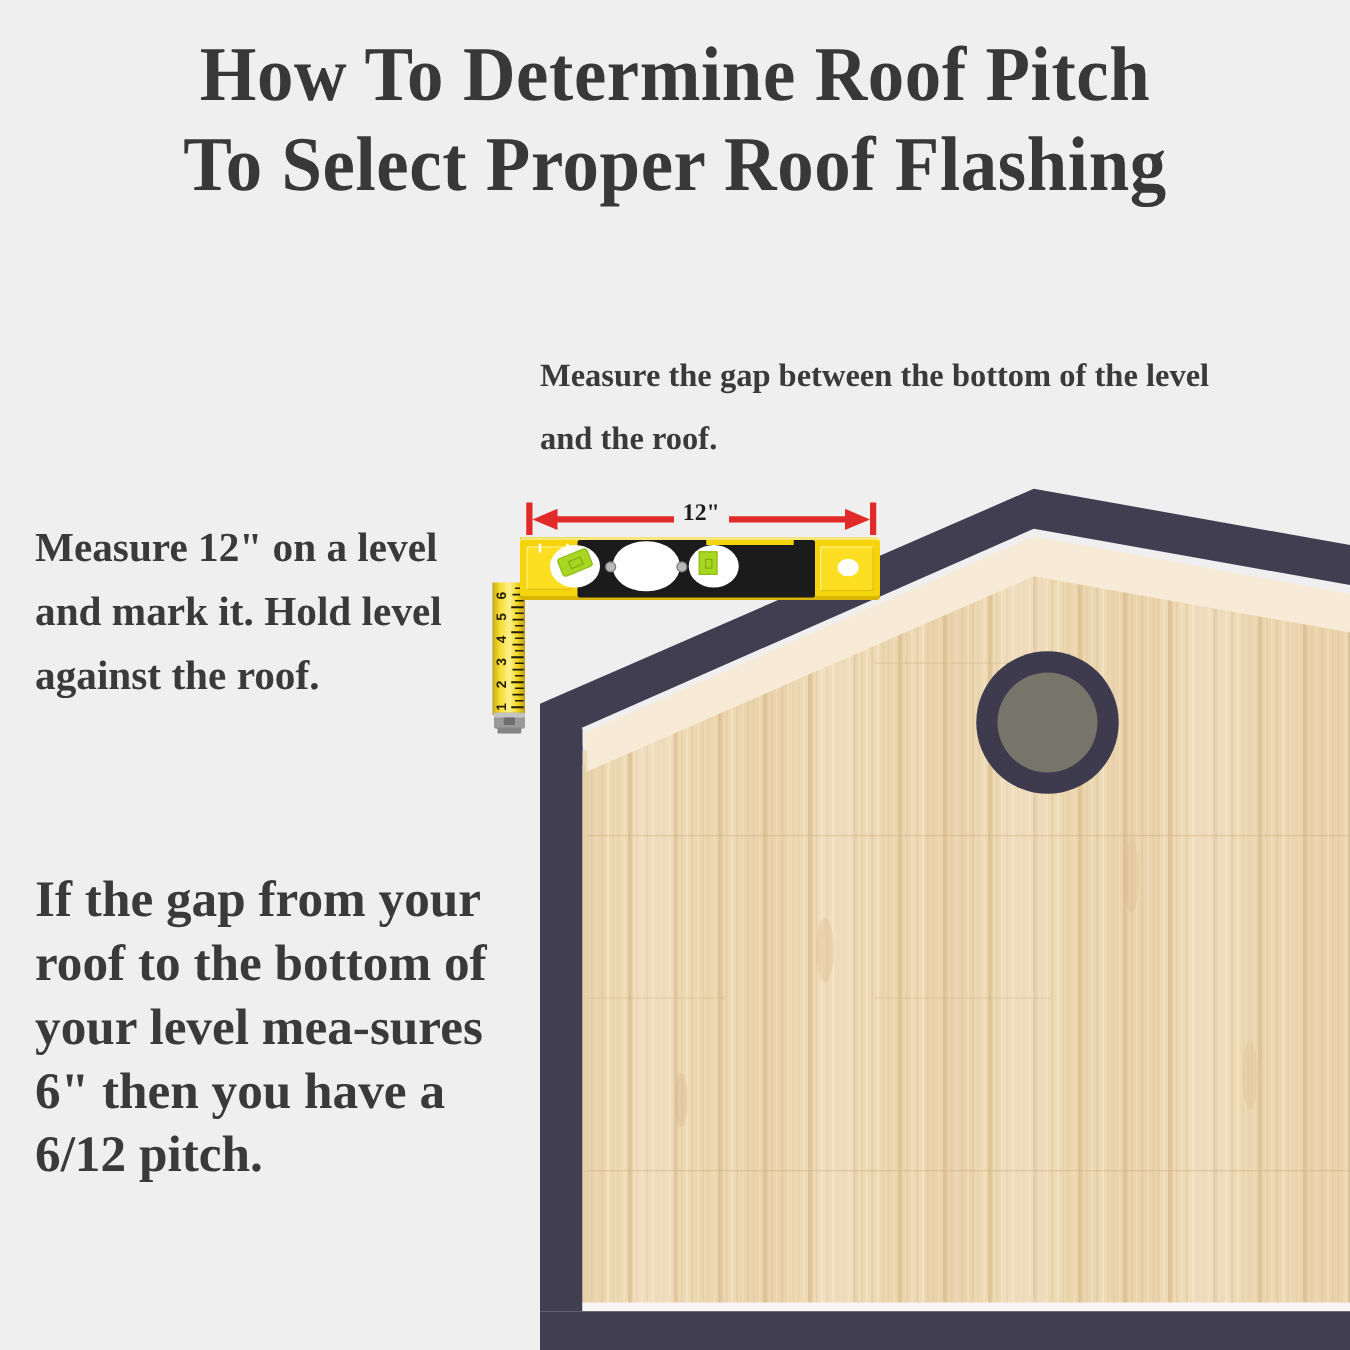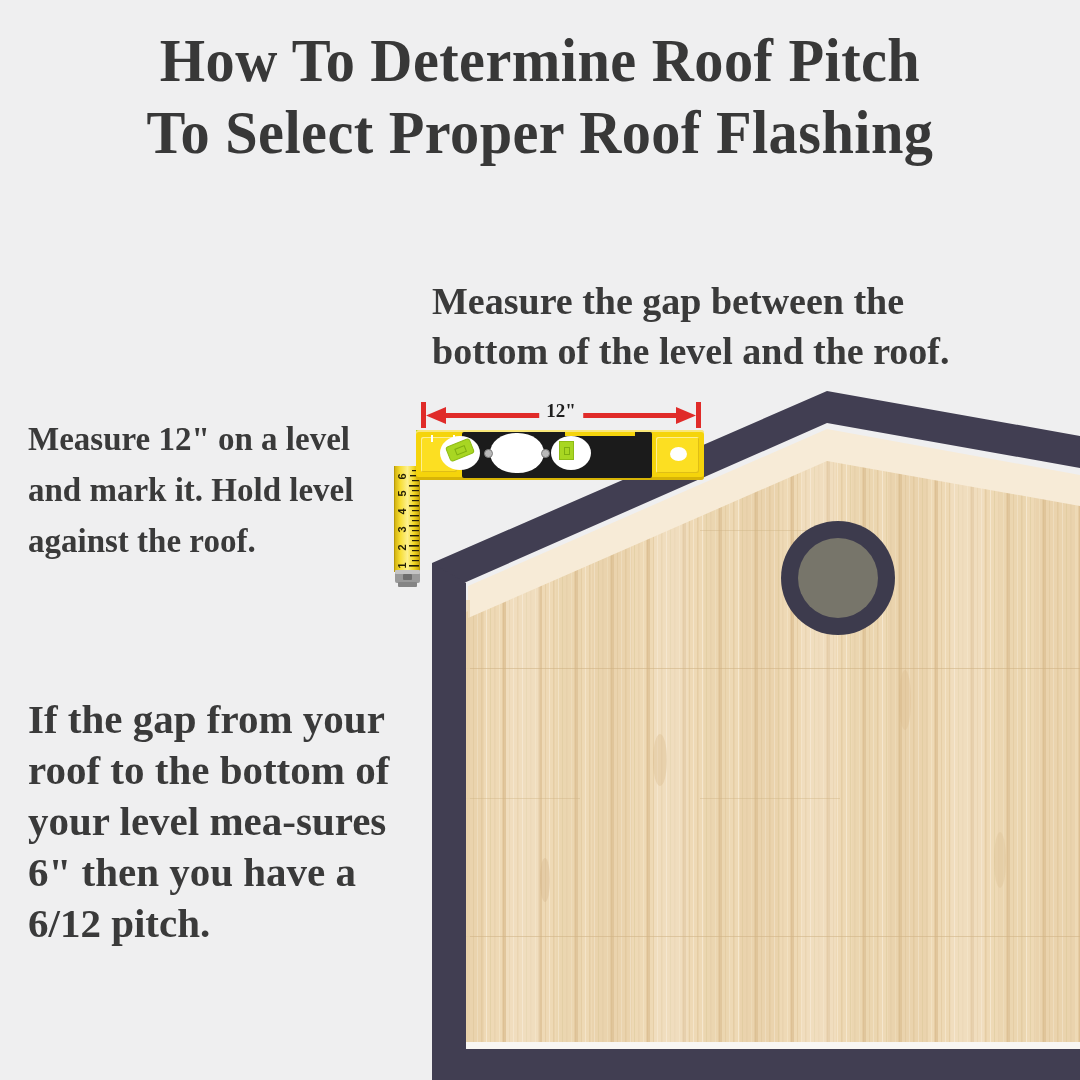--- a/index.html
+++ b/index.html
@@ -44,21 +44,21 @@
     font-family: "Liberation Serif", "DejaVu Serif", serif;
     font-weight: bold;
   }
   .caption p {
     margin: 0;
   }
   #caption-top {
     left: 432px;
     top: 276px;
     width: 572px;
-    font-size: 38px;
+    font-size: 26px;
     line-height: 50px;
   }
   #caption-left {
     left: 28px;
     top: 414px;
     width: 360px;
     font-size: 33px;
     line-height: 51px;
   }
   #caption-bottom {

